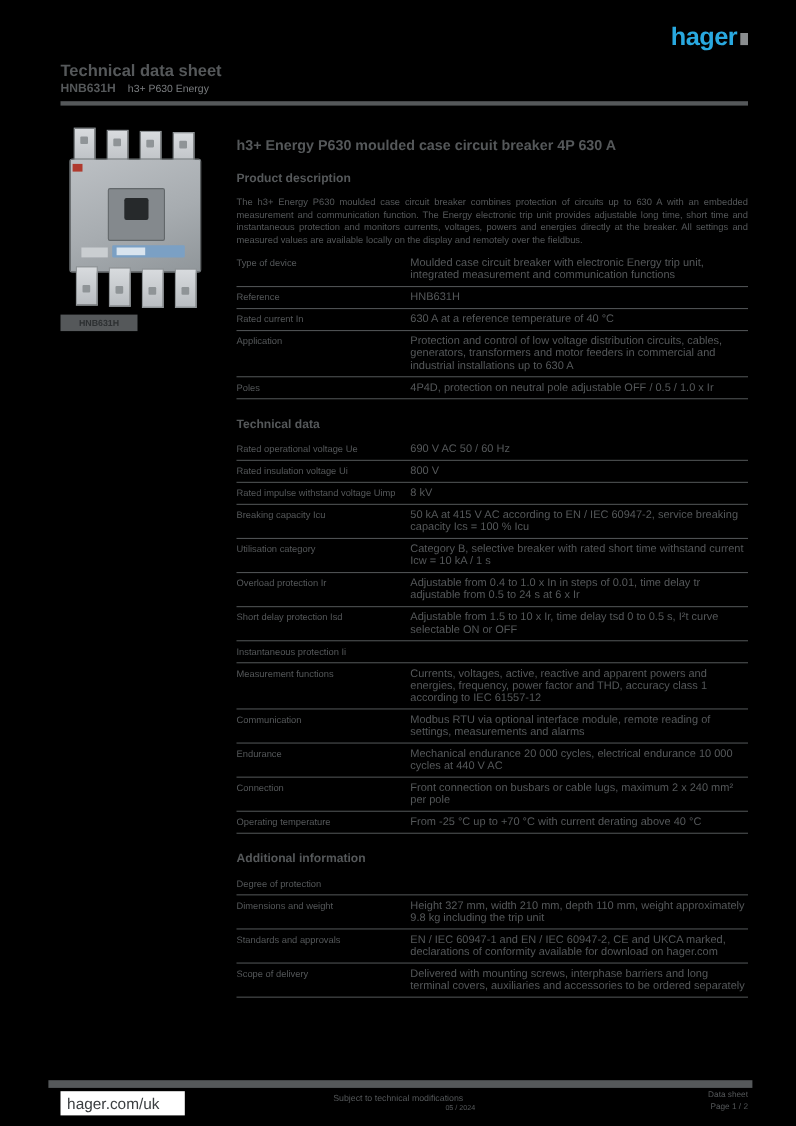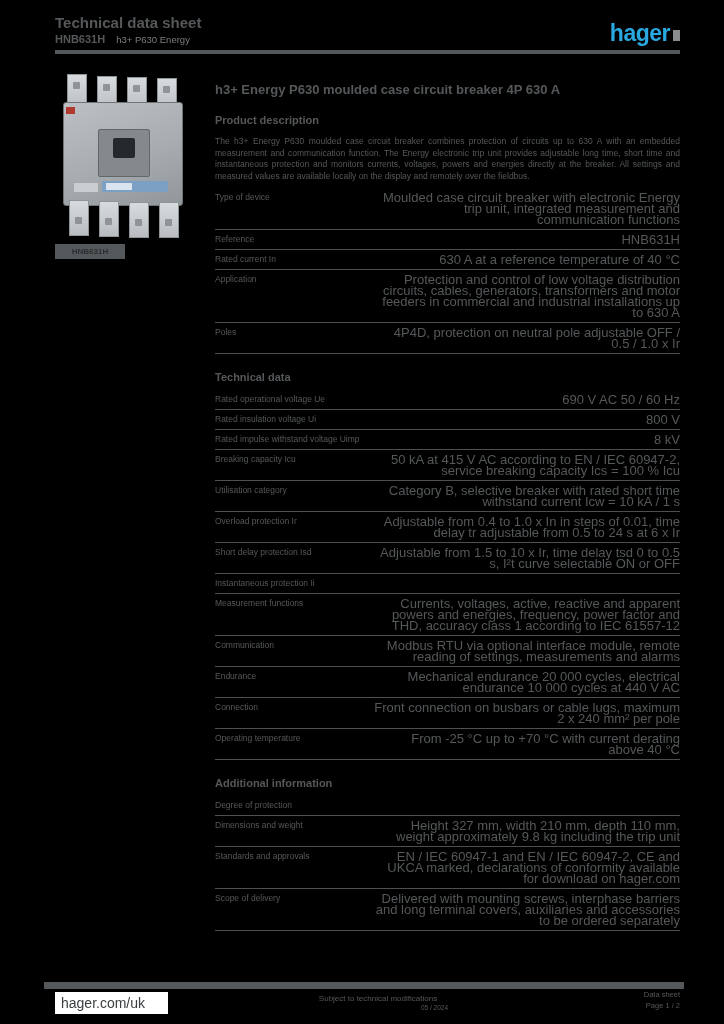--- a/index.html
+++ b/index.html
@@ -5,21 +5,21 @@
   html,body{margin:0;padding:0;}
   body{
     width:724px;height:1024px;overflow:hidden;position:relative;
     background:#000;color:#55585a;
     font-family:"Liberation Sans", sans-serif;
     -webkit-font-smoothing:antialiased;
   }
   
   .header{padding:14px 44px 0 55px;display:flex;align-items:flex-start;}
   .hleft{flex:1;}
-  .h-title{font-size:15px;font-weight:bold;color:#55585a;line-height:17px;}
+  .h-title{font-size:15px;font-weight:bold;color:#55585a;line-height:17px;margin-top:42px;}
   .h-sub{margin-top:2px;font-size:11px;line-height:13px;}
   .h-ref{font-weight:bold;color:#55585a;}
   .h-range{font-weight:normal;color:#7b7e80;margin-left:8px;font-size:9.5px;}
   .logo{font-size:23px;font-weight:800;letter-spacing:-0.5px;line-height:26px;margin-top:6px;position:relative;}
   .logo-mark{display:inline-block;width:7px;height:11px;background:#8a8d8f;margin-left:3px;}
   .rule{margin:4px 44px 0 55px;height:4px;background:#55585a;}
   
   .bodywrap{display:flex;padding:0 44px 0 55px;margin-top:20px;}
   .leftcol{flex:0 0 160px;}
   .maincol{flex:1;min-width:0;}
@@ -40,26 +40,26 @@
   .caption-chip{margin-top:12px;width:70px;height:15px;background:#55585a;color:#2c2f31;
     font-size:8px;font-weight:bold;line-height:15px;text-align:center;}
   
   .page-title{margin-top:8px;font-size:13px;font-weight:bold;color:#55585a;line-height:15px;}
   .section-heading{margin-top:17px;font-size:11px;font-weight:bold;color:#55585a;line-height:13px;}
   .section-intro{margin-top:9px;font-size:8.5px;line-height:11.5px;text-align:justify;color:#55585a;}
   .rows{margin-top:6px;}
   .row{display:flex;gap:10px;padding:4px 0;border-bottom:1px solid #4d5052;}
   .row:first-child{border-top:0;}
   .lbl{flex:0 0 148px;font-size:8.5px;line-height:11px;color:#55585a;}
-  .val{flex:1;font-size:13px;line-height:11px;text-align:right;color:#55585a;}
+  .val{flex:1;font-size:10px;line-height:11px;text-align:left;color:#55585a;}
   
   .fbar{position:absolute;left:44px;right:40px;top:982px;height:7px;background:#55585a;}
   .fbox{position:absolute;left:55px;top:992px;width:113px;height:22px;background:#ffffff;}
   .fbox span{display:block;font-size:14px;line-height:22px;padding-left:6px;color:#3b3e40;}
-  .fcenter{position:absolute;left:278px;top:994px;width:200px;text-align:center;}
+  .fcenter{position:absolute;left:262px;top:994px;width:200px;text-align:center;}
   .fcenter .l1{font-size:8px;line-height:10px;color:#55585a;}
   .fcenter .l2{font-size:6.5px;line-height:8px;color:#55585a;text-align:right;padding-right:30px;}
   .fright{position:absolute;right:44px;top:989px;text-align:right;margin-left:12px;}
   .fright div{font-size:7.5px;line-height:11px;color:#55585a;}
 </style>
 </head>
 <body>
 
 <div class="header">
   <div class="hleft">

